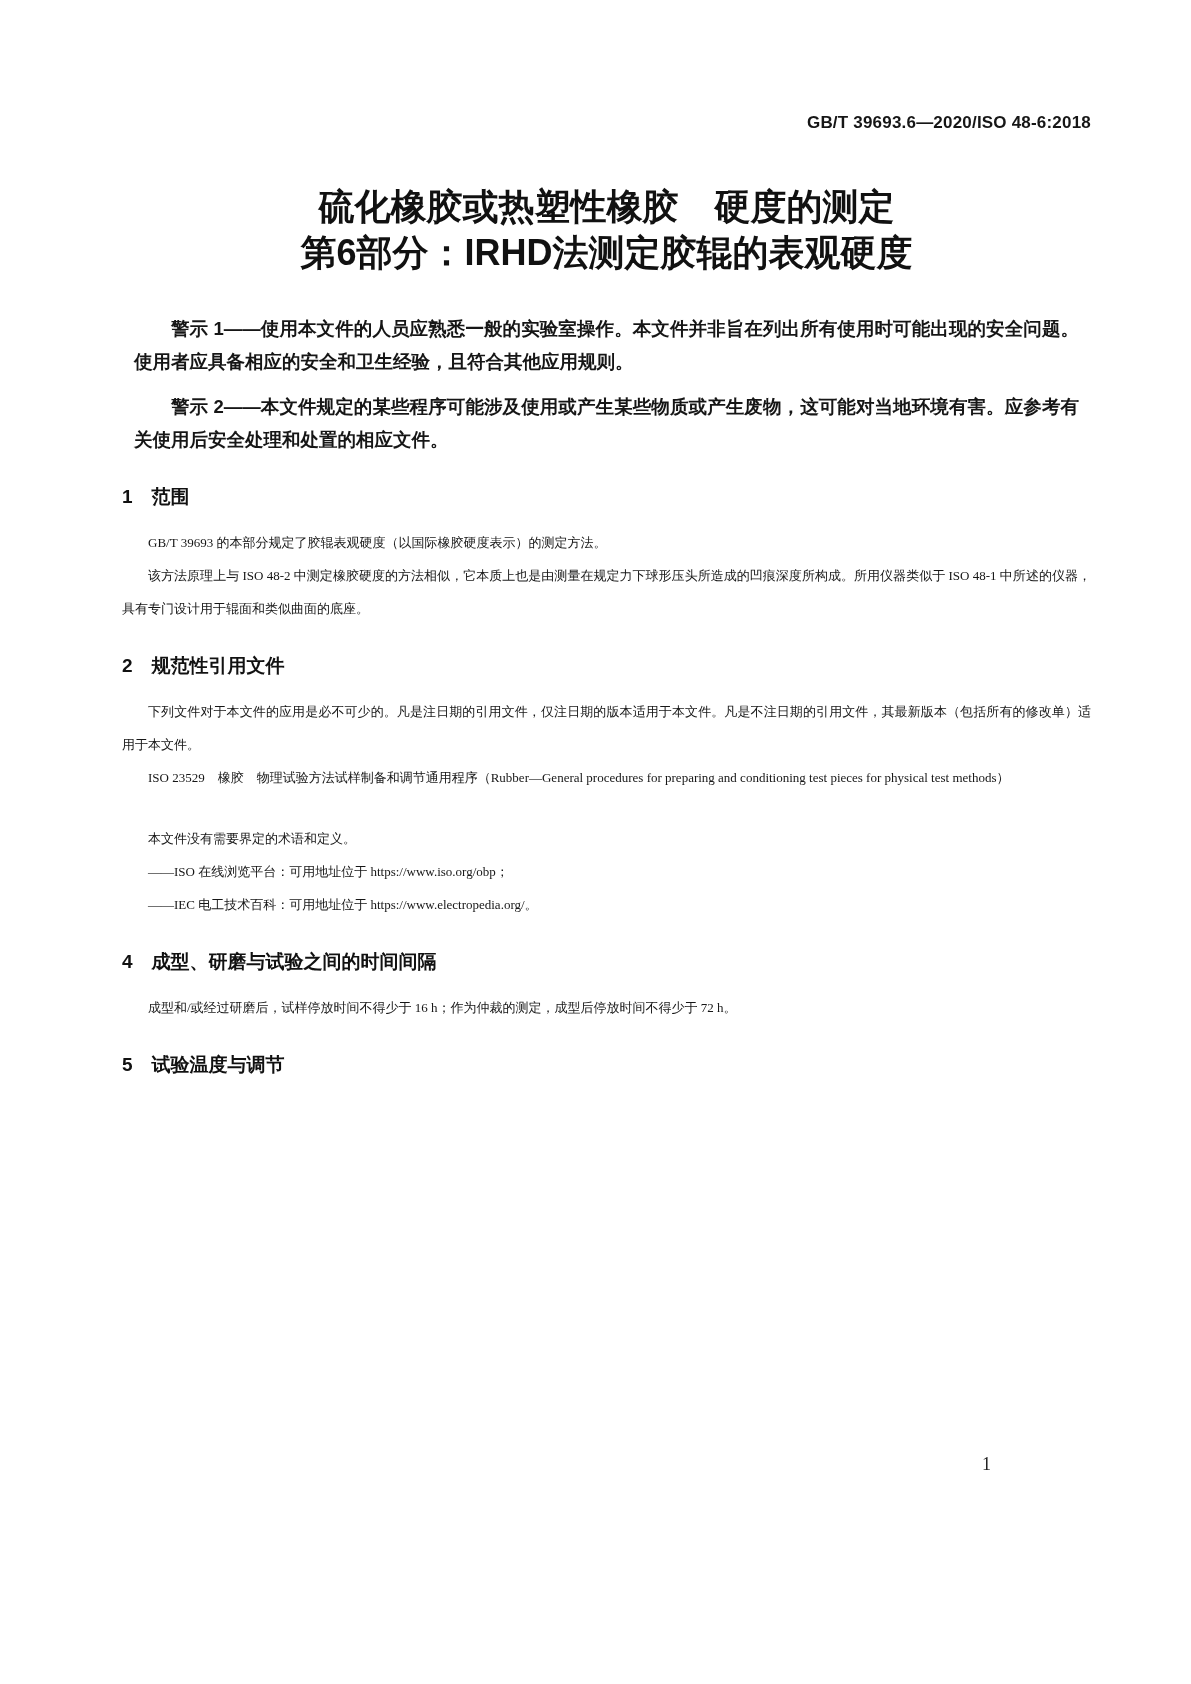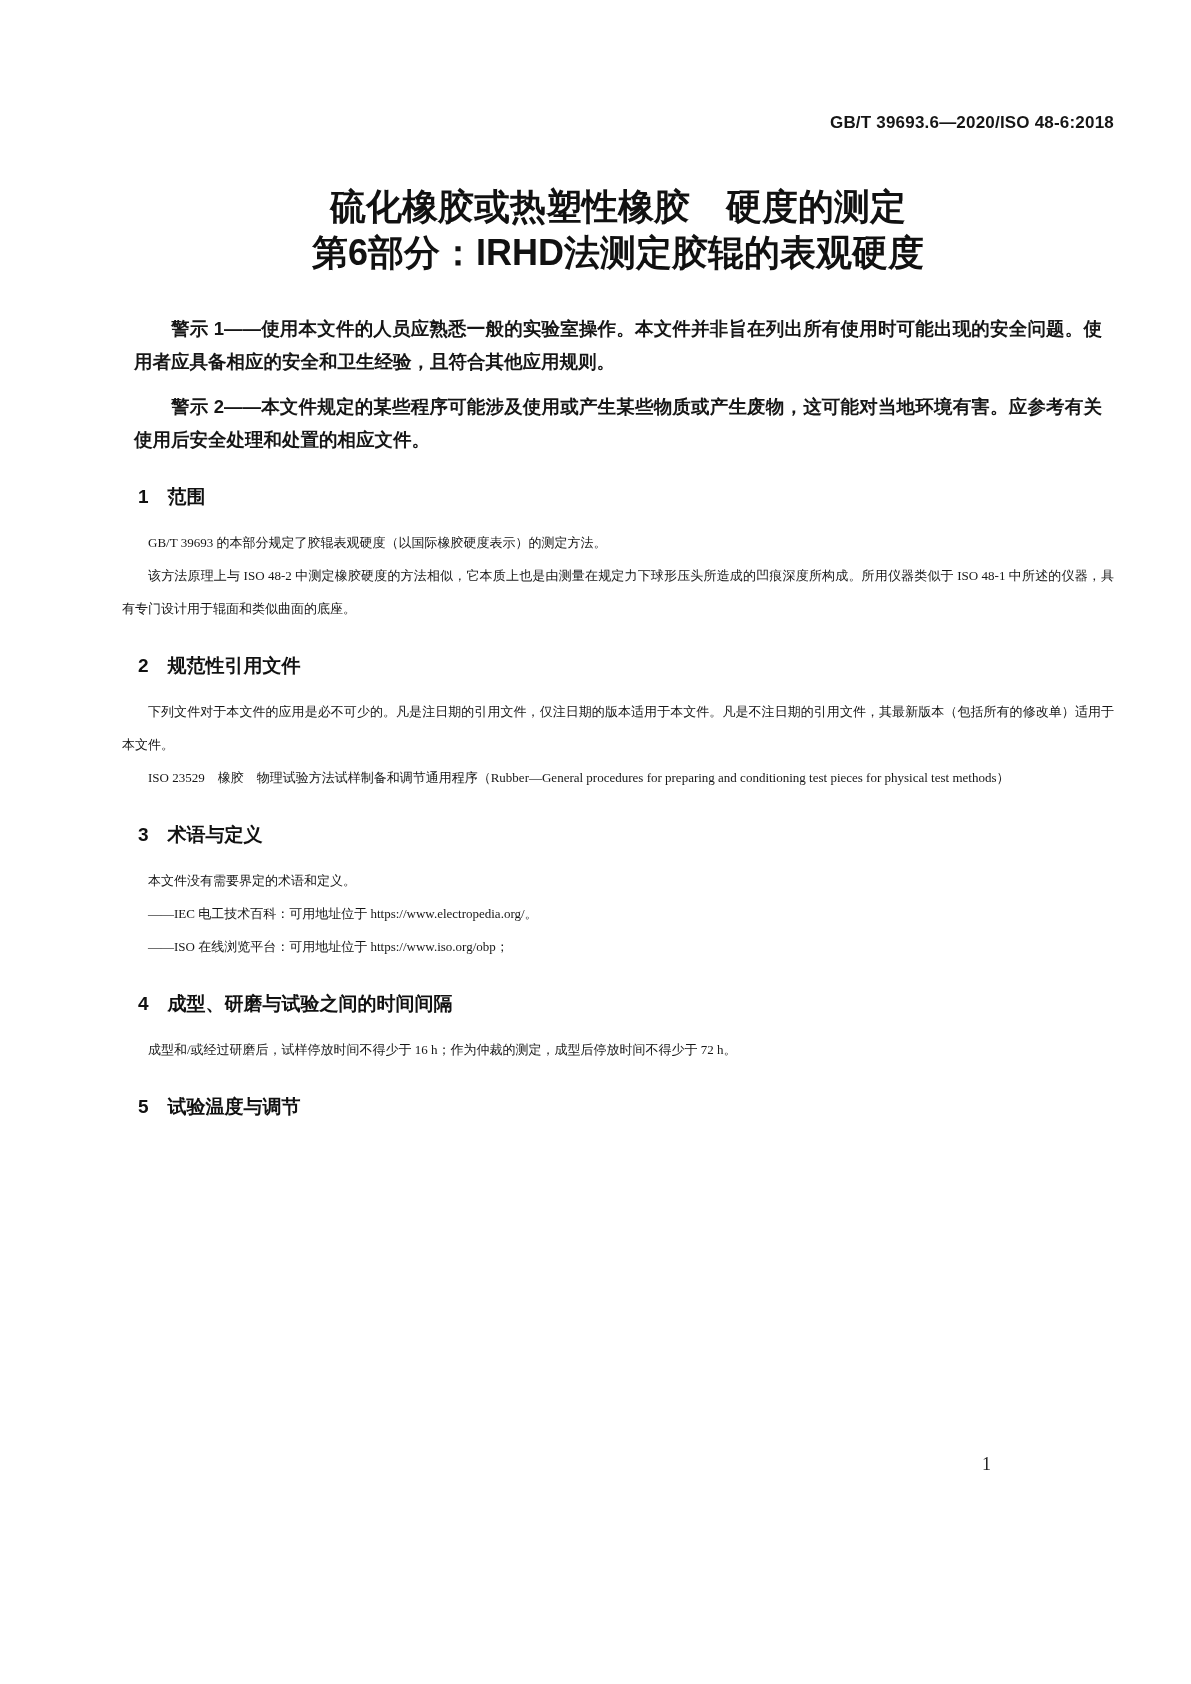--- a/index.html
+++ b/index.html
@@ -7,21 +7,21 @@
     padding: 0;
     background: #ffffff;
   }
   .page {
     position: relative;
     width: 1191px;
     height: 1684px;
     margin: 0 auto;
     background: #ffffff;
     box-sizing: border-box;
-    padding: 112px 77px 0 122px;
+    padding: 112px 100px 0 122px;
     color: #161616;
     font-family: "Liberation Serif", "DejaVu Serif", serif;
     font-size: 19px;
     overflow: hidden;
   }
   .std-header {
     text-align: right;
     font-family: "Liberation Sans", "DejaVu Sans", sans-serif;
     font-weight: 700;
     font-size: 17px;
@@ -46,21 +46,21 @@
     font-weight: 700;
     font-size: 18.5px;
     line-height: 33px;
     text-indent: 2em;
     text-align: justify;
   }
   section.doc-section {
     margin-top: 28px;
   }
   .section-heading {
-    margin: 0 0 16px 16px;
+    margin: 0 0 16px 0;
     font-family: "Liberation Sans", "DejaVu Sans", sans-serif;
     font-weight: 700;
     font-size: 19px;
     line-height: 26px;
     color: #111111;
   }
   .para {
     margin: 0;
     font-size: 13px;
     line-height: 33px;
@@ -110,24 +110,23 @@
     <p class="para">该方法原理上与 ISO 48-2 中测定橡胶硬度的方法相似，它本质上也是由测量在规定力下球形压头所造成的凹痕深度所构成。所用仪器类似于 ISO 48-1 中所述的仪器，具有专门设计用于辊面和类似曲面的底座。</p>
   </section>
 
   <section class="doc-section">
     <h2 class="section-heading">2　规范性引用文件</h2>
     <p class="para">下列文件对于本文件的应用是必不可少的。凡是注日期的引用文件，仅注日期的版本适用于本文件。凡是不注日期的引用文件，其最新版本（包括所有的修改单）适用于本文件。</p>
     <p class="para">ISO 23529　橡胶　物理试验方法试样制备和调节通用程序（Rubber—General procedures for preparing and conditioning test pieces for physical test methods）</p>
   </section>
 
   <section class="doc-section">
-    <h2 class="section-heading">3　术语与定义</h2>
     <p class="para">本文件没有需要界定的术语和定义。</p>
+    <p class="para">——ISO 在线浏览平台：可用地址位于 https://www.iso.org/obp；</p>
     <p class="para">——IEC 电工技术百科：可用地址位于 https://www.electropedia.org/。</p>
-    <p class="para">——ISO 在线浏览平台：可用地址位于 https://www.iso.org/obp；</p>
   </section>
 
   <section class="doc-section">
     <h2 class="section-heading">4　成型、研磨与试验之间的时间间隔</h2>
     <p class="para">成型和/或经过研磨后，试样停放时间不得少于 16 h；作为仲裁的测定，成型后停放时间不得少于 72 h。</p>
   </section>
 
   <section class="doc-section">
     <h2 class="section-heading">5　试验温度与调节</h2>
   </section>

